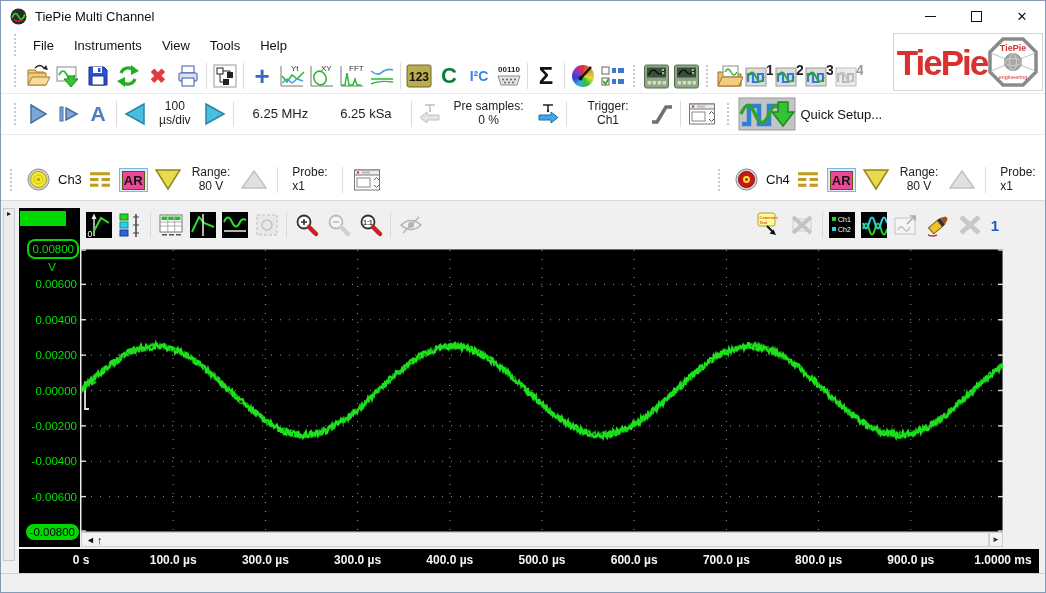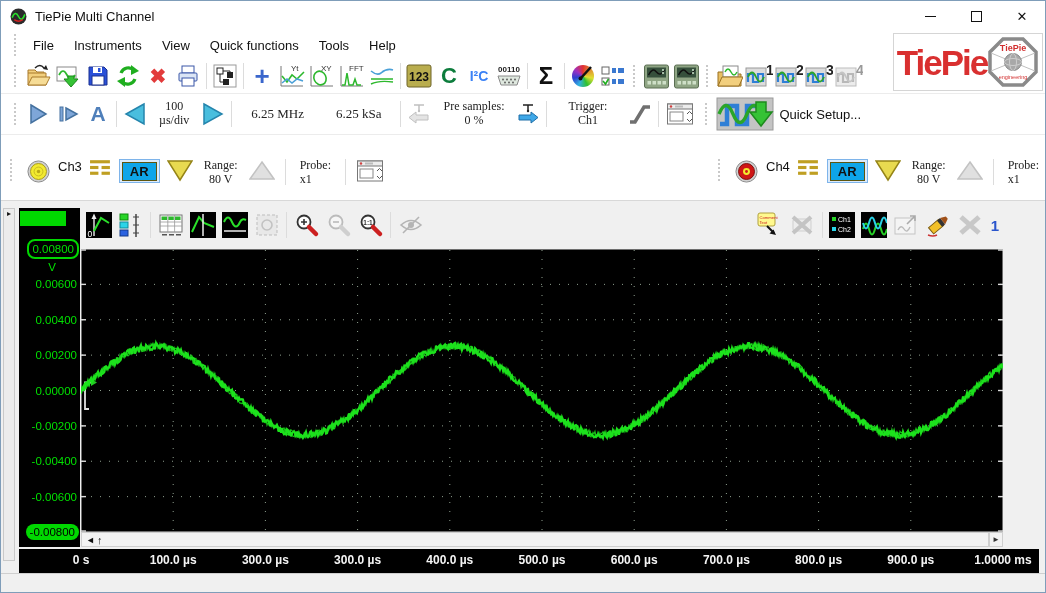--- a/index.html
+++ b/index.html
@@ -16,32 +16,32 @@
   .menubar{left:0;top:30px;width:888px;height:28px;display:flex;align-items:center;padding-left:12px;}
   .menu-item{padding:4px 10px;font-size:13px;color:#111;}
   .grip{width:5px;height:22px;margin-right:5px;background:repeating-linear-gradient(to bottom,#c9c9c9 0 2px,transparent 2px 4px);background-size:2px 100%;background-repeat:no-repeat;background-position:1px 0;}
   
   .toolbar1{left:0;top:58px;width:888px;height:34px;display:flex;align-items:center;padding-left:12px;}
   .tbtn{width:30px;height:28px;display:flex;align-items:center;justify-content:center;flex:0 0 auto;}
   .sep{width:1px;height:26px;background:#dcdcdc;margin:0 3px;flex:0 0 auto;}
   .logo-box{left:892px;top:32px;width:150px;height:58px;border:1px solid #d5d5d5;display:flex;align-items:center;justify-content:center;background:#fff;}
   .brand-text{font-size:35px;font-weight:bold;color:#d93030;letter-spacing:-2px;line-height:1;}
   .toolbar2{left:0;top:92px;width:1046px;height:42px;display:flex;align-items:center;padding-left:12px;border-top:1px solid #ececec;border-bottom:1px solid #ececec;}
-  .tb2lbl{font-size:12px;color:#222;text-align:center;line-height:1.15;margin:0 9px;white-space:nowrap;font-family:Liberation Serif, serif;}
+  .tb2lbl{font-size:12px;color:#222;text-align:center;line-height:1.15;margin:0 9px;white-space:nowrap;}
   .big{font-size:13px;}
   
   .tabbar{left:0;top:134px;width:1046px;height:24px;display:flex;align-items:flex-end;padding-left:4px;background:#fff;}
   .tab{width:197px;height:21px;line-height:21px;text-align:center;font-size:12px;color:#222;background:#efefef;border:1px solid #d7d7d7;border-bottom:none;white-space:nowrap;overflow:hidden;}
   .tab.active{width:202px;height:24px;line-height:24px;background:#fff;border-color:#b9b9b9;}
   
   .chanbar{left:0;top:158px;width:1046px;height:42px;background:#fff;border-bottom:1px solid #d8d8d8;}
-  .changroup{position:absolute;top:0;height:41px;display:flex;align-items:flex-start;gap:7px;}
+  .changroup{position:absolute;top:0;height:41px;display:flex;align-items:center;gap:7px;}
   .chname{font-size:13px;color:#111;}
   .arwrap{background:#dcebfb;border:1px solid #7eb4ea;padding:2px;}
-  .arbtn{background:#0ea5e9;border:1.5px solid #5f560f;font-weight:bold;font-size:13px;padding:1px 7px;color:#111;}
+  .arbtn{background:#ec4899;border:1.5px solid #5f560f;font-weight:bold;font-size:13px;padding:1px 1px;color:#111;}
   
   .grapharea{left:0;top:200px;width:1046px;height:393px;background:#f0f0f0;}
   .leftstrip{left:2px;top:7px;width:12px;height:353px;background:#ececec;border:1px solid #c9c9c9;font-size:8px;color:#111;text-align:center;line-height:10px;}
   .yaxis{left:18px;top:7px;width:61px;height:339px;background:#000;}
   .ybar{position:absolute;left:1px;top:3px;width:46px;height:15px;background:#00d800;}
   .ylab{position:absolute;right:3px;height:16px;line-height:16px;font-size:11.5px;color:#00e000;white-space:nowrap;}
   .ypill-top{border:2px solid #00d800;border-radius:8px;padding:0 3px;right:1px;margin-top:-2px;}
   .ypill-bot{background:#00d800;color:#000;border-radius:8px;padding:0 4px;right:1px;margin-left:23px;}
   .gtoolbar{left:82px;top:4px;width:920px;height:40px;display:flex;align-items:center;gap:1px;}
   .gbtn{width:31px;height:30px;display:flex;align-items:center;justify-content:center;flex:0 0 auto;}
@@ -79,21 +79,20 @@
           <span>✕</span>
         </span>
     </div>
   </div>
 
   <div class="abs menubar" id="menubar">
     <span class="grip"></span>
   <span class="menu-item">File</span>
       <span class="menu-item">Instruments</span>
       <span class="menu-item">View</span>
-      <span class="menu-item">Quick functions</span>
       <span class="menu-item">Tools</span>
       <span class="menu-item">Help</span>
     </div>
 
   <div class="abs toolbar1">
     <span class="grip"></span>
     <span class="tbtn">
       <svg width="26" height="26" viewBox="0 0 26 26">
         <path d="M10 5 q5 -5 9 0" fill="none" stroke="#222" stroke-width="1.4"></path>
           <polygon points="21,2 23,7 18,6" fill="#222"></polygon>

